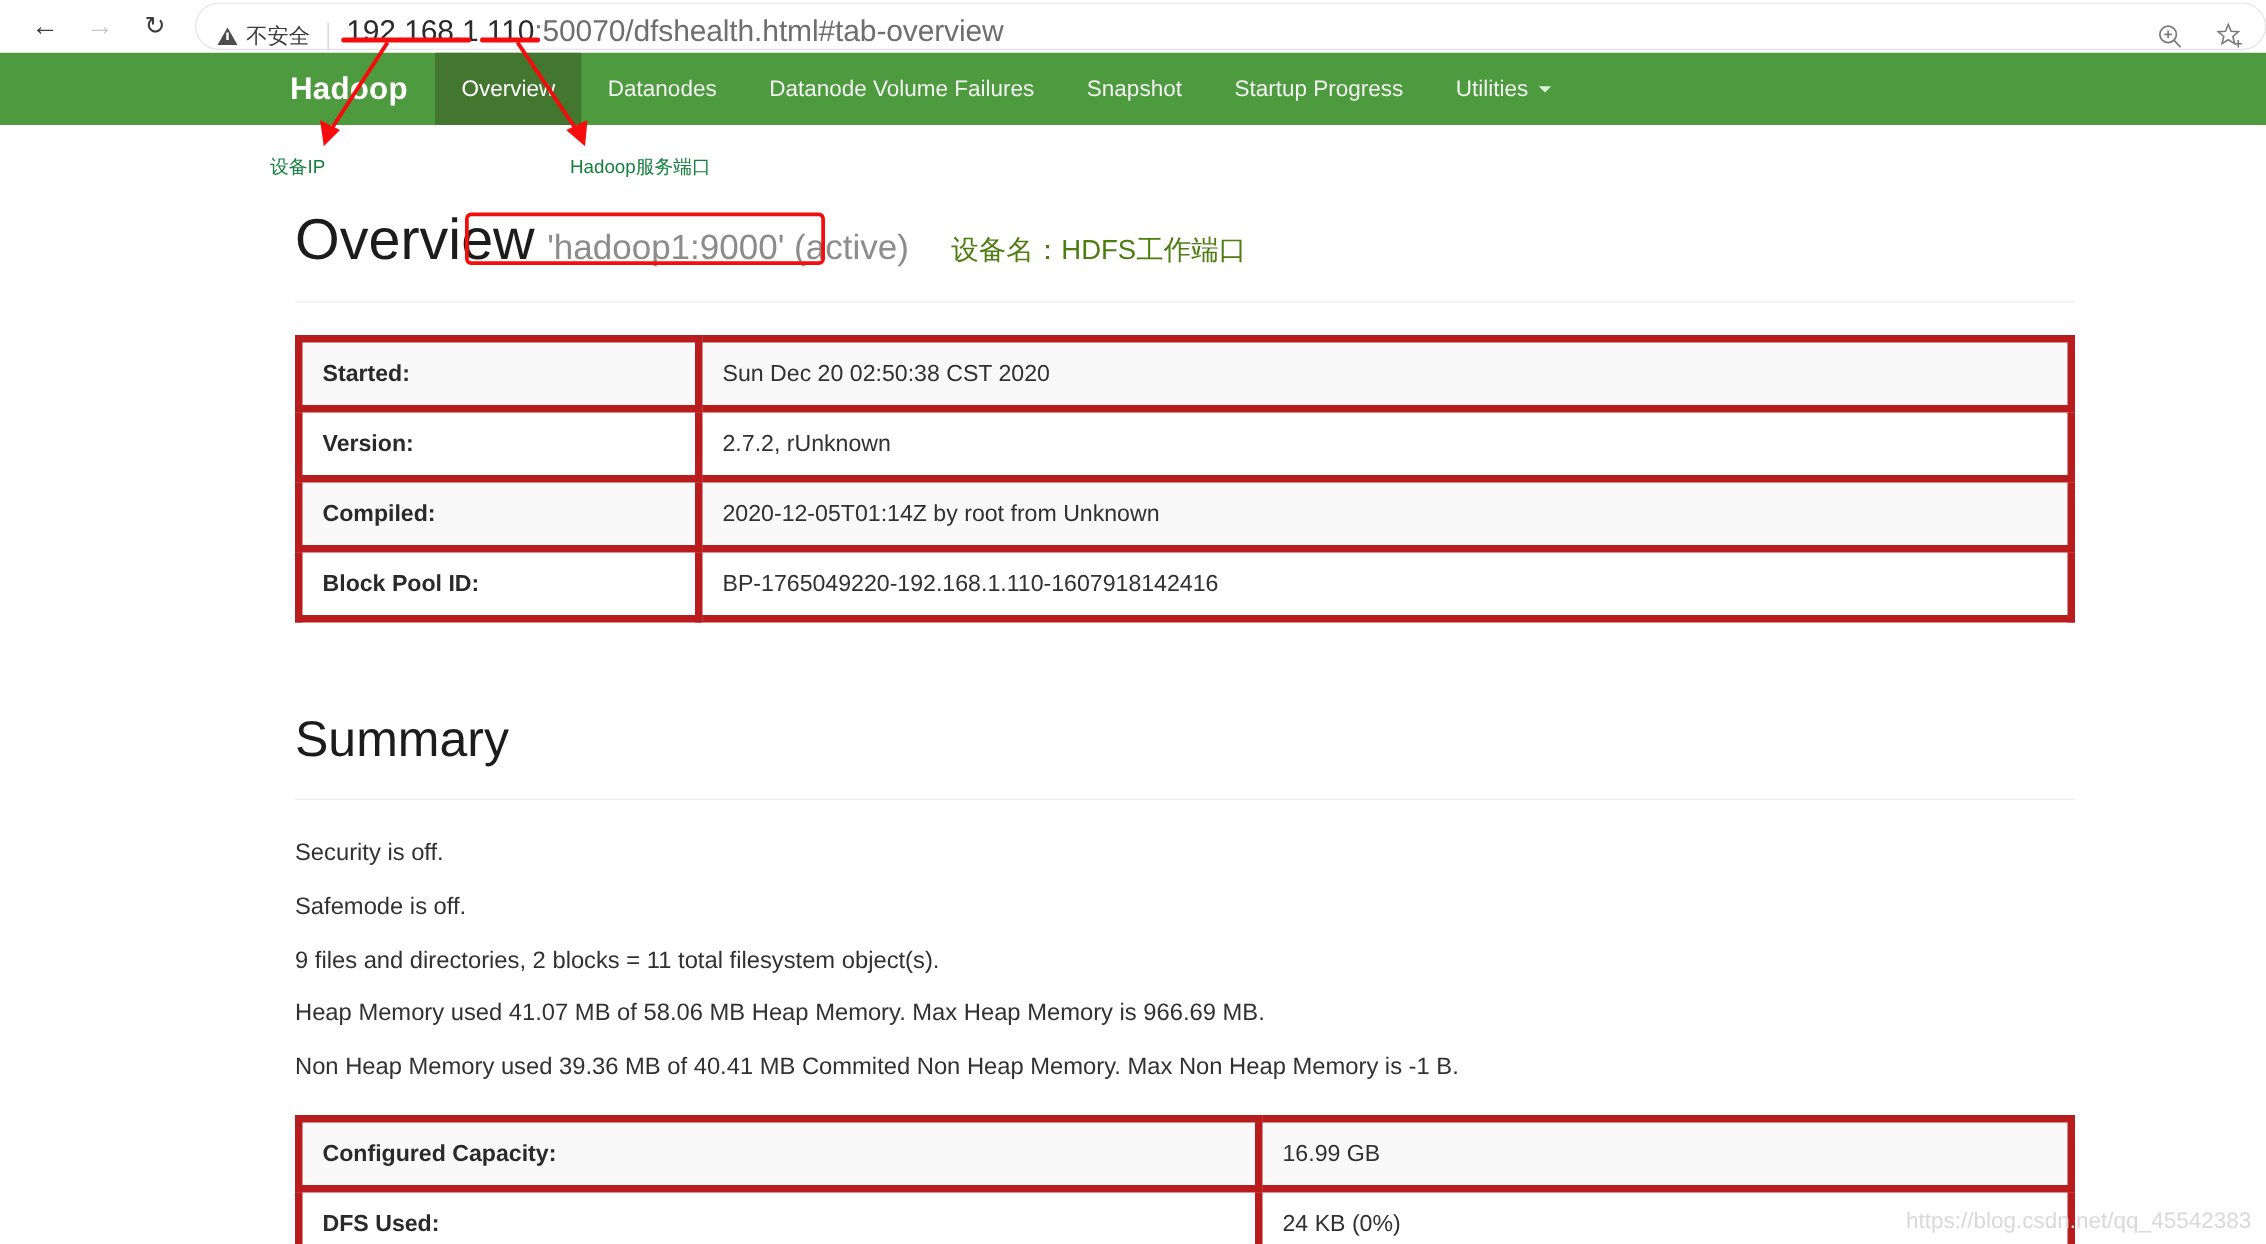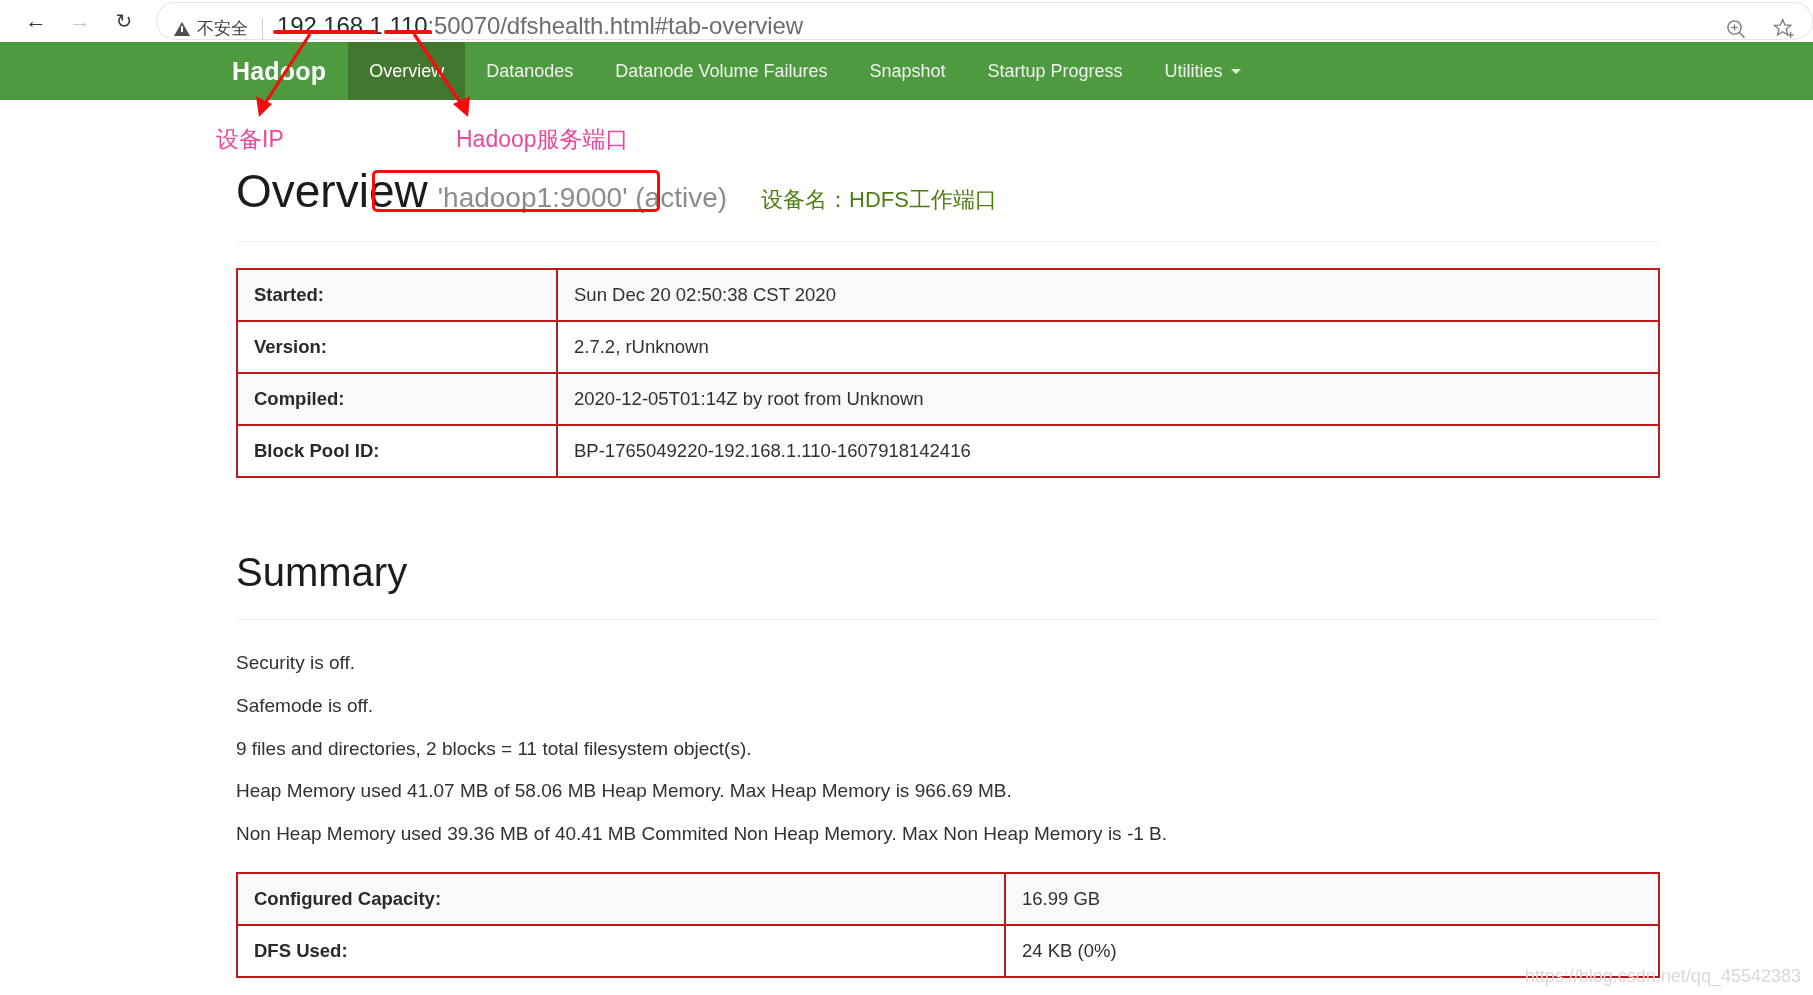--- a/index.html
+++ b/index.html
@@ -165,21 +165,21 @@
     width: 1424px;
   }
 
   table.info {
     border-collapse: collapse;
     width: 1424px;
     margin-top: 26px;
     table-layout: fixed;
   }
   table.info td {
-    border: 2px solid #b91c1c;
+    border: 6px solid #b91c1c;
     padding: 14px 16px;
     font-size: 18.5px;
     color: #313131;
     height: 40px;
     vertical-align: middle;
   }
   table.info tr:nth-child(odd) td { background: #f9f9f9; }
   table.info tr:nth-child(even) td { background: #ffffff; }
   table.info td.k { font-weight: bold; color: #2a2a2a; width: 320px; }
   table.info.wide td.k { width: 768px; }
@@ -188,22 +188,22 @@
   .summary-lines p {
     font-size: 19px;
     color: #313131;
     margin: 0 0 20px 0;
     line-height: 1.2;
   }
 
   
   .ann { position: absolute; z-index: 8; pointer-events: none; }
   .ann-text {
-    color: #ec4899;
-    font-size: 23px;
+    color: #15803d;
+    font-size: 15px;
     white-space: nowrap;
     font-family: "Liberation Sans", sans-serif;
   }
   .underline-url {
     position: absolute;
     height: 4px;
     background: #f50d0d;
     border-radius: 2px;
     z-index: 9;
   }

